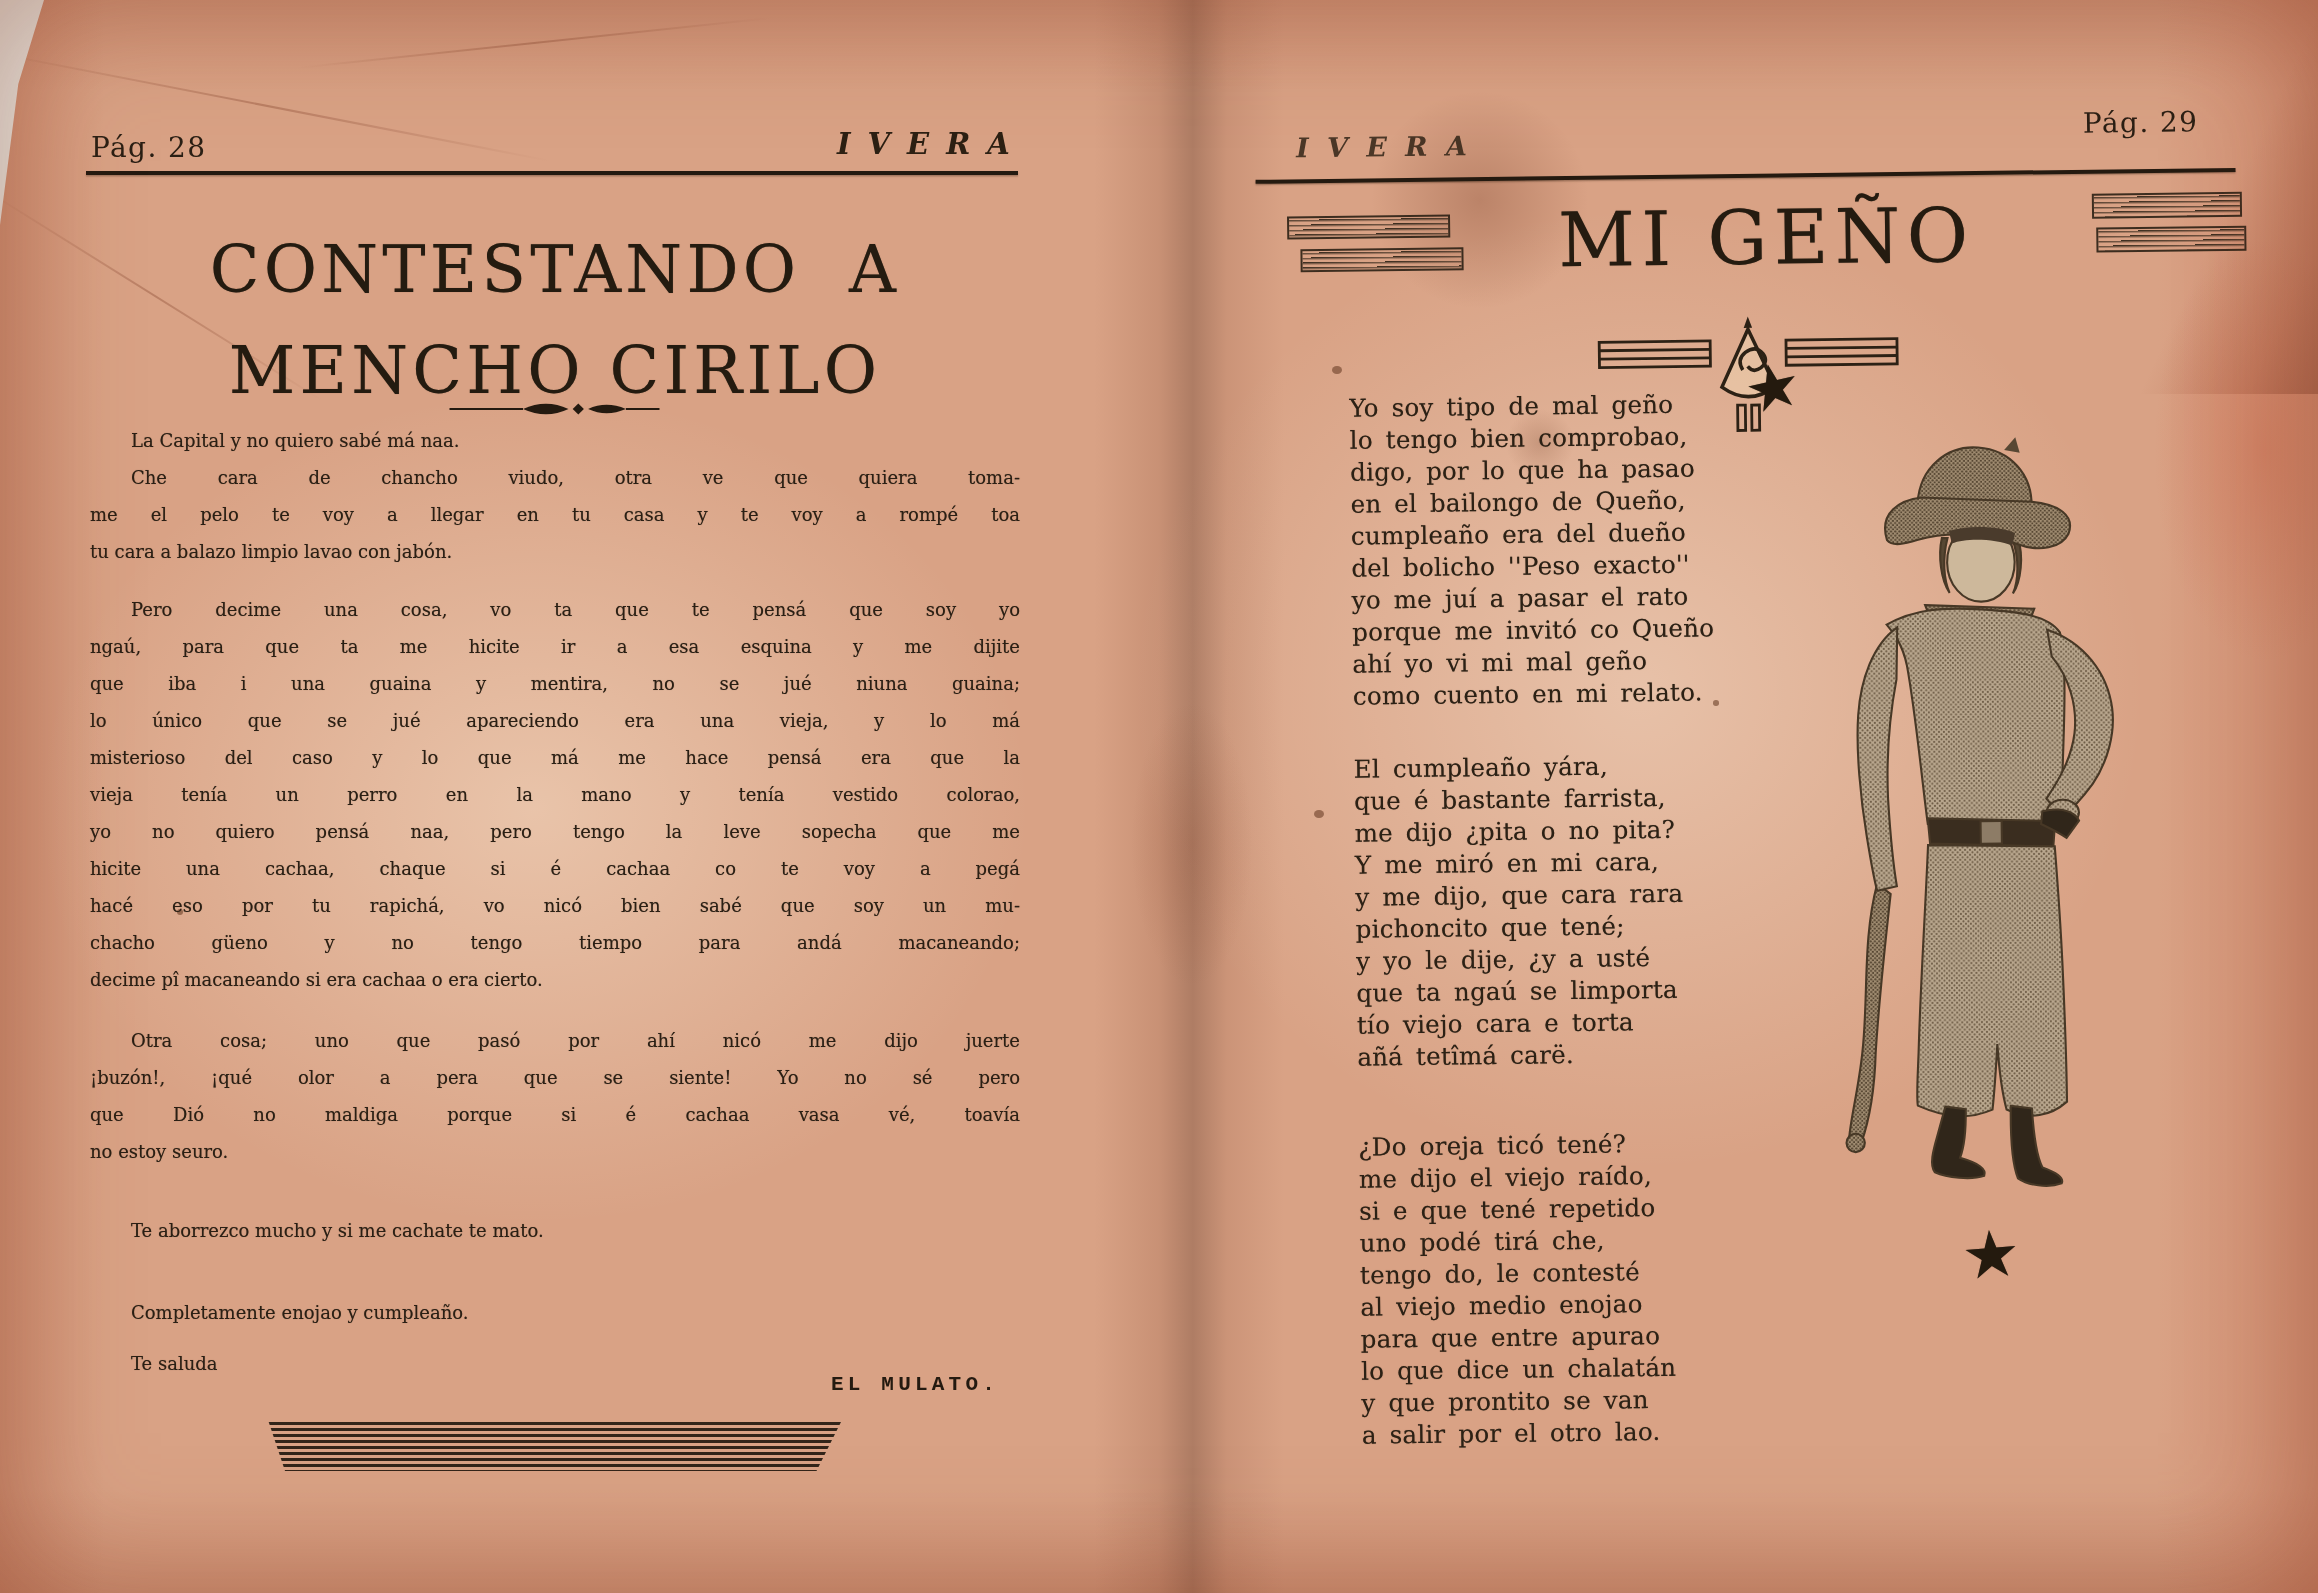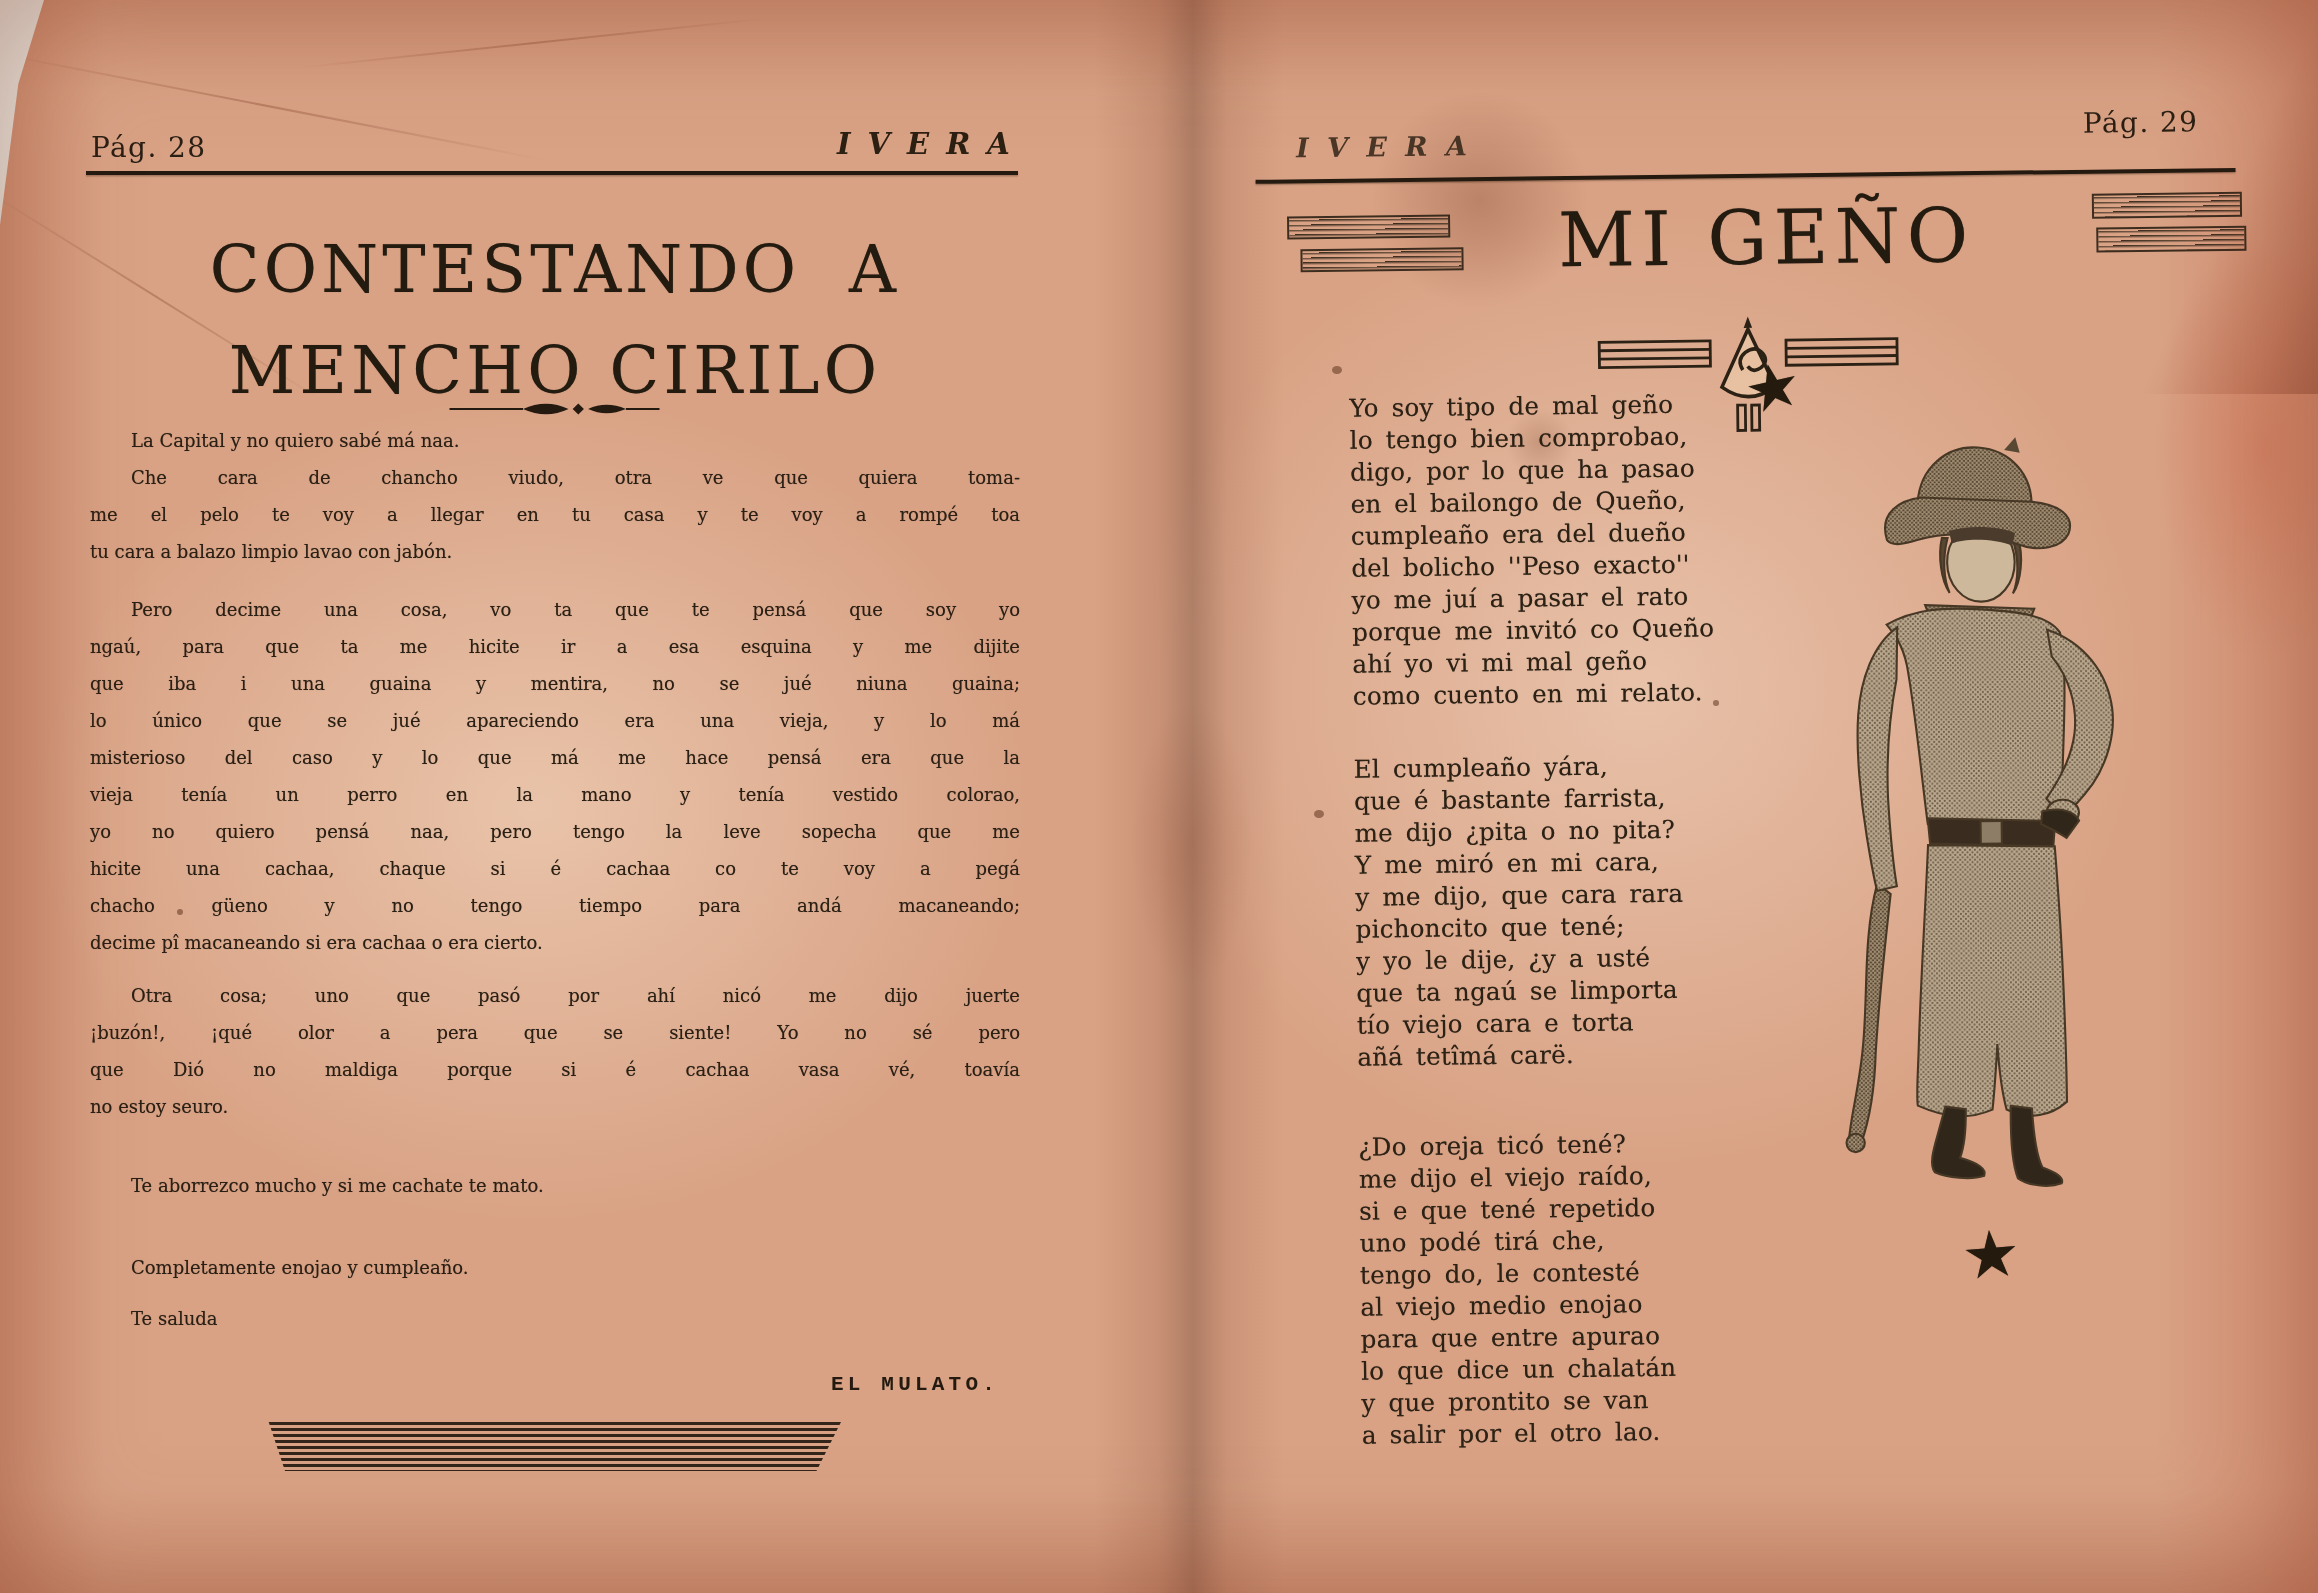--- a/index.html
+++ b/index.html
@@ -60,21 +60,21 @@
     text-shadow:0 0 0.7px rgba(36,27,16,0.55);}
   .lp-title .l1{word-spacing:24px;}
   .divider-orn{left:449px; top:395px;}
   .lp-body{left:90px; top:422px; width:930px; font-size:18px; line-height:37px;
     text-shadow:0 0 0.7px rgba(42,31,20,0.5);}
   .jline{text-align:justify; text-align-last:justify; white-space:normal;}
   .jline.last{text-align-last:left;}
   .jline.first{text-indent:41px;}
   .para{margin:0;}
   .lp-body .para:nth-child(3){margin-top:21px;}
-  .lp-body .para:nth-child(4){margin-top:16px;}
+  .lp-body .para:nth-child(4){margin-top:24px;}
   .lp-body .para:nth-child(5){margin-top:42px;}
   .lp-body .para:nth-child(6){margin-top:45px;}
   .lp-body .para:nth-child(7){margin-top:14px;}
   .lp-signature{left:90px; top:1373px; width:909px; text-align:right;
     font-family:Liberation Mono, monospace; font-weight:bold;
     font-size:21px; letter-spacing:4.2px; color:#241a10;}
   .lp-stripes{
     left:257px; top:1422px; width:584px; height:49px;
     background:repeating-linear-gradient(to bottom, #241a10 0 2.8px, rgba(0,0,0,0) 2.8px 6px);
     clip-path:polygon(2% 0, 100% 0, 95.8% 100%, 4.8% 100%);
@@ -159,20 +159,21 @@
         </div>
         <div class="para">
           <div class="jline first">Pero decime una cosa, vo ta que te pensá que soy yo</div>
           <div class="jline">ngaú, para que ta me hicite ir a esa esquina y me dijite</div>
           <div class="jline">que iba i una guaina y mentira, no se jué niuna guaina;</div>
           <div class="jline">lo único que se jué apareciendo era una vieja, y lo má</div>
           <div class="jline">misterioso del caso y lo que má me hace pensá era que la</div>
           <div class="jline">vieja tenía un perro en la mano y tenía vestido colorao,</div>
           <div class="jline">yo no quiero pensá naa, pero tengo la leve sopecha que me</div>
           <div class="jline">hicite una cachaa, chaque si é cachaa co te voy a pegá</div>
+          <div class="jline">hacé eso por tu rapichá, vo nicó bien sabé que soy un mu-</div>
           <div class="jline">chacho güeno y no tengo tiempo para andá macaneando;</div>
           <div class="jline last">decime pî macaneando si era cachaa o era cierto.</div>
         </div>
         <div class="para">
           <div class="jline first">Otra cosa; uno que pasó por ahí nicó me dijo juerte</div>
           <div class="jline">¡buzón!, ¡qué olor a pera que se siente! Yo no sé pero</div>
           <div class="jline">que Dió no maldiga porque si é cachaa vasa vé, toavía</div>
           <div class="jline last">no estoy seuro.</div>
         </div>
         <div class="para">

